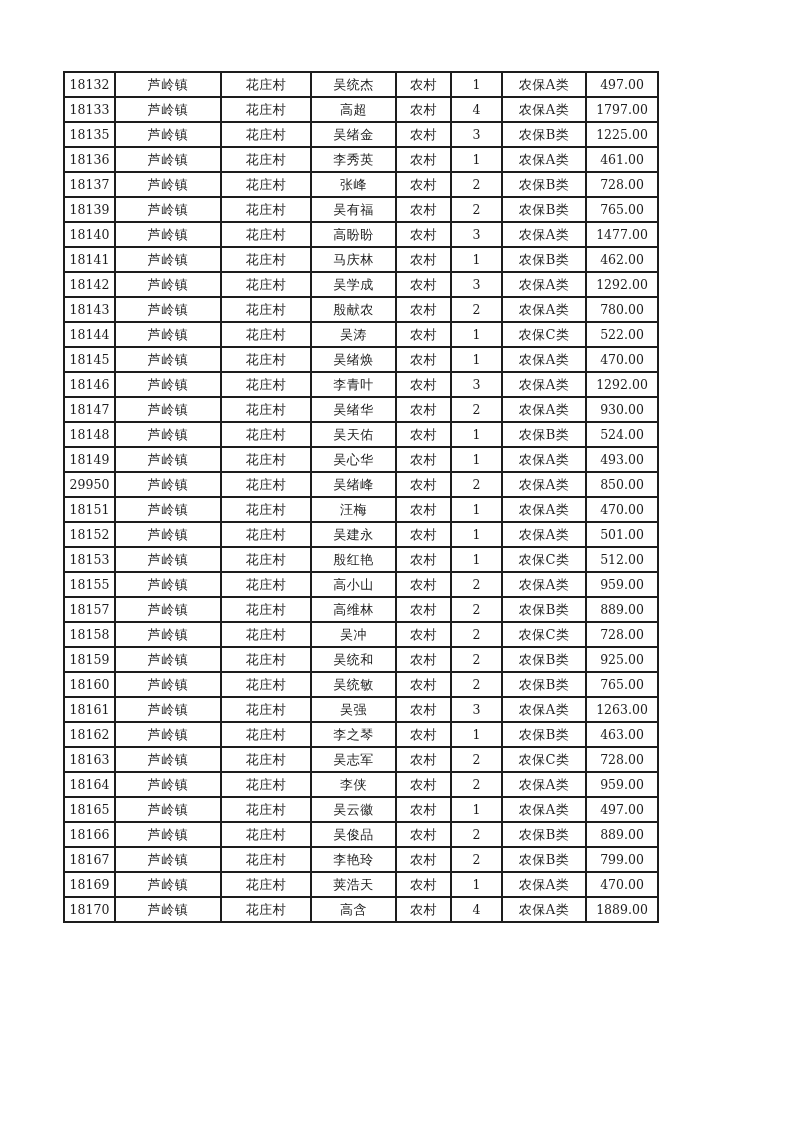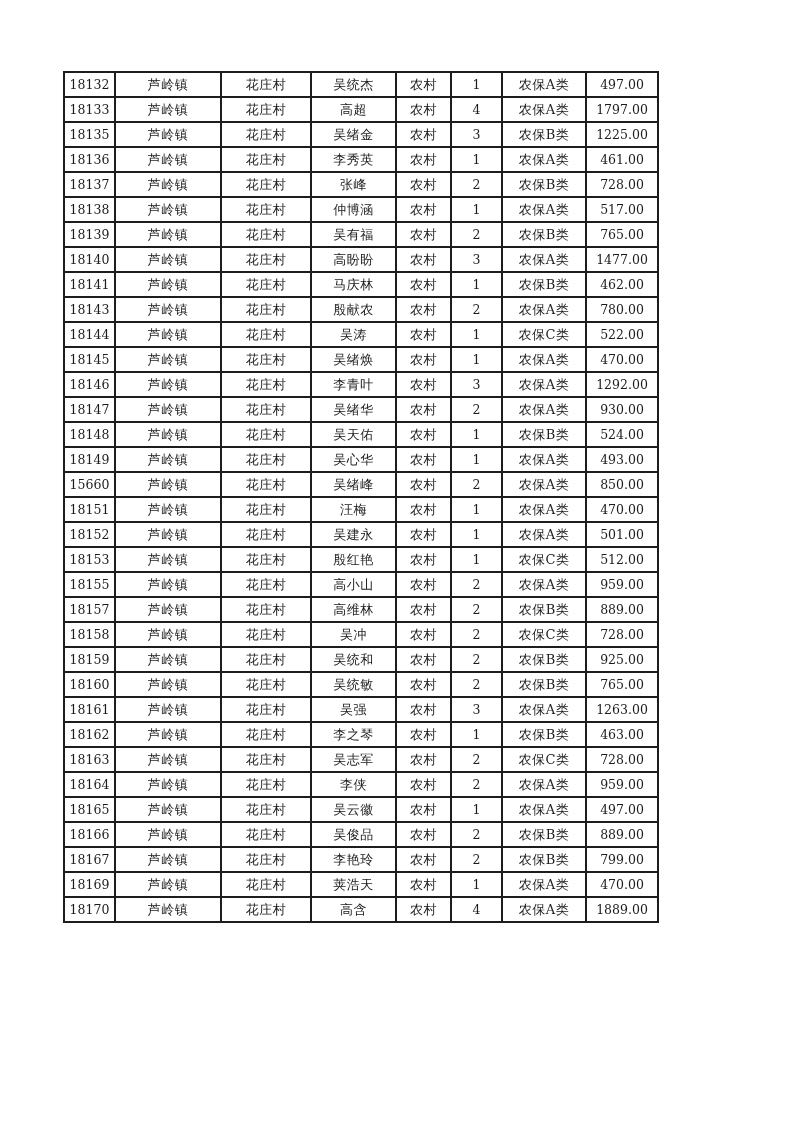--- a/index.html
+++ b/index.html
@@ -114,30 +114,20 @@
           <td class="num">18137</td>
           <td>芦岭镇</td>
           <td>花庄村</td>
           <td>张峰</td>
           <td>农村</td>
           <td class="num">2</td>
           <td>农保B类</td>
           <td class="num">728.00</td>
         </tr>
         <tr>
-          <td class="num">18138</td>
-          <td>芦岭镇</td>
-          <td>花庄村</td>
-          <td>仲博涵</td>
-          <td>农村</td>
-          <td class="num">1</td>
-          <td>农保A类</td>
-          <td class="num">517.00</td>
-        </tr>
-        <tr>
           <td class="num">18139</td>
           <td>芦岭镇</td>
           <td>花庄村</td>
           <td>吴有福</td>
           <td>农村</td>
           <td class="num">2</td>
           <td>农保B类</td>
           <td class="num">765.00</td>
         </tr>
         <tr>
@@ -152,20 +142,30 @@
         </tr>
         <tr>
           <td class="num">18141</td>
           <td>芦岭镇</td>
           <td>花庄村</td>
           <td>马庆林</td>
           <td>农村</td>
           <td class="num">1</td>
           <td>农保B类</td>
           <td class="num">462.00</td>
+        </tr>
+        <tr>
+          <td class="num">18142</td>
+          <td>芦岭镇</td>
+          <td>花庄村</td>
+          <td>吴学成</td>
+          <td>农村</td>
+          <td class="num">3</td>
+          <td>农保A类</td>
+          <td class="num">1292.00</td>
         </tr>
         <tr>
           <td class="num">18143</td>
           <td>芦岭镇</td>
           <td>花庄村</td>
           <td>殷献农</td>
           <td>农村</td>
           <td class="num">2</td>
           <td>农保A类</td>
           <td class="num">780.00</td>
@@ -224,21 +224,21 @@
           <td class="num">18149</td>
           <td>芦岭镇</td>
           <td>花庄村</td>
           <td>吴心华</td>
           <td>农村</td>
           <td class="num">1</td>
           <td>农保A类</td>
           <td class="num">493.00</td>
         </tr>
         <tr>
-          <td class="num">15660</td>
+          <td class="num">29950</td>
           <td>芦岭镇</td>
           <td>花庄村</td>
           <td>吴绪峰</td>
           <td>农村</td>
           <td class="num">2</td>
           <td>农保A类</td>
           <td class="num">850.00</td>
         </tr>
         <tr>
           <td class="num">18151</td>

